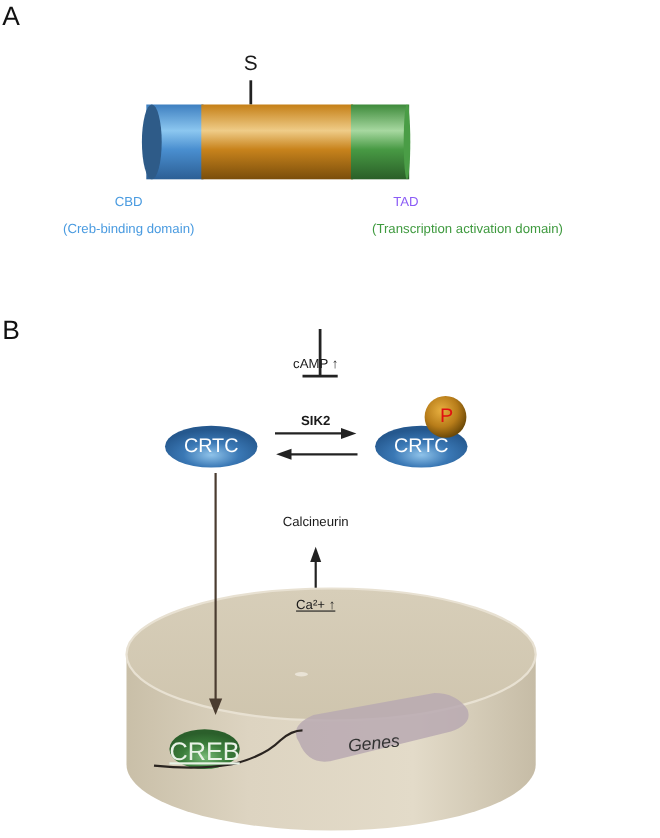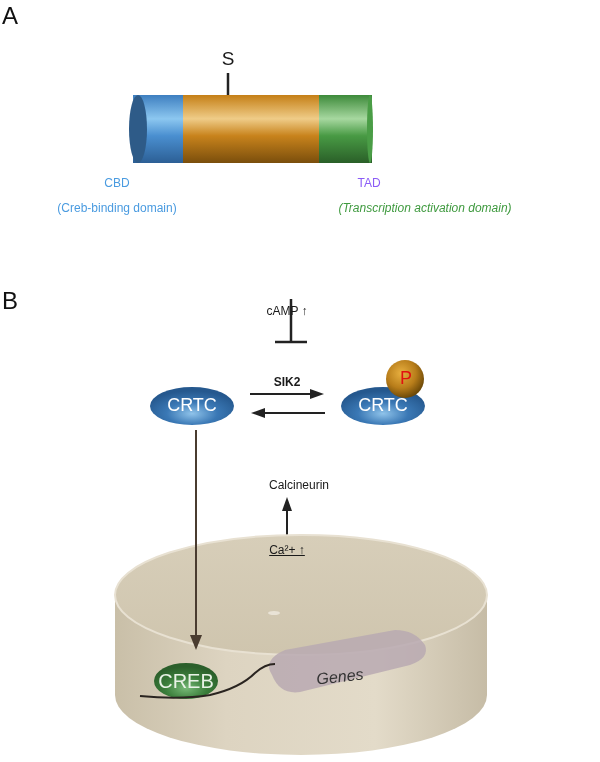--- a/index.html
+++ b/index.html
@@ -46,21 +46,21 @@
 
   <rect x="319" y="95" width="53" height="68" fill="url(#gGreen)"></rect>
   <ellipse cx="370" cy="129" rx="3" ry="34" fill="#4a9d46"></ellipse>
 </svg>
 
 <div class="abs txt center" style="left:228px; top:48px; font-size:19px;">S</div>
 
 <div class="abs txt center" style="left:117px; top:176px; color:#4a9be0;">CBD</div>
 <div class="abs txt center" style="left:117px; top:201px; color:#4a9be0;">(Creb-binding domain)</div>
 <div class="abs txt center" style="left:369px; top:176px; color:#8b5cf6;">TAD</div>
-<div class="abs txt center" style="left:425px; top:201px; color:#3f9a3f;font-style:italic;">(Transcription activation domain)</div>
+<div class="abs txt center" style="left:425px; top:201px; color:#3f9a3f;">(Transcription activation domain)</div>
 
 <div class="abs panel-label" style="left:2px; top:287px;">B</div>
 
 <svg class="abs" style="left:0; top:240px;" width="600" height="522">
   <defs>
     <radialGradient id="gCrtc" cx="0.5" cy="0.7" r="0.6">
       <stop offset="0" stop-color="#8fc3ea"></stop>
       <stop offset="0.5" stop-color="#3a78b5"></stop>
       <stop offset="1" stop-color="#25588e"></stop>
     </radialGradient>
@@ -111,21 +111,21 @@
   <line x1="196" y1="190" x2="196" y2="398" stroke="#4a3c30" stroke-width="2"></line>
   <polygon points="196,410 190,395 202,395" fill="#4a3c30"></polygon>
 
   <path d="M272,435 Q262,420 285,410 L395,390 Q415,390 425,405 Q430,418 410,425 L300,452 Q280,455 272,435 Z" fill="#b9a9b2" opacity="0.85"></path>
 
   <ellipse cx="186" cy="441" rx="32" ry="18" fill="url(#gCreb)"></ellipse>
 
   <path d="M140,456 Q180,460 210,455 Q240,448 255,433 Q265,424 275,424" fill="none" stroke="#2a2420" stroke-width="2"></path>
 </svg>
 
-<div class="abs txt center" style="left:287px; top:304px;text-align:center;">cAMP ↑</div>
+<div class="abs txt center" style="left:287px; top:324px;text-align:center;">cAMP ↑</div>
 <div class="abs txt center" style="left:287px; top:375px;font-weight:bold;">SIK2</div>
 <div class="abs txt center" style="left:192px; top:395px; color:#ffffff; font-size:18px;">CRTC</div>
 <div class="abs txt center" style="left:383px; top:395px; color:#ffffff; font-size:18px;">CRTC</div>
 <div class="abs txt center" style="left:406px; top:368px; color:#e01010; font-size:18px;">P</div>
-<div class="abs txt center" style="left:287px; top:478px;margin-left:12px;">Calcineurin</div>
+<div class="abs txt center" style="left:287px; top:467px;">Calcineurin</div>
 <div class="abs txt center" style="left:287px; top:543px;text-decoration:underline;">Ca²+ ↑</div>
-<div class="abs txt center" style="left:186px; top:670px; color:#e8f2e6; font-size:20px;">CREB</div>
+<div class="abs txt center" style="left:186px; top:670px; color:#e8f2e6; font-size:23px;text-decoration:underline;">CREB</div>
 <div class="abs txt center" style="left:340px; top:668px; font-style:italic; font-size:16px; color:#333; transform:translateX(-50%) rotate(-6deg);">Genes</div>
 
 </body></html>

